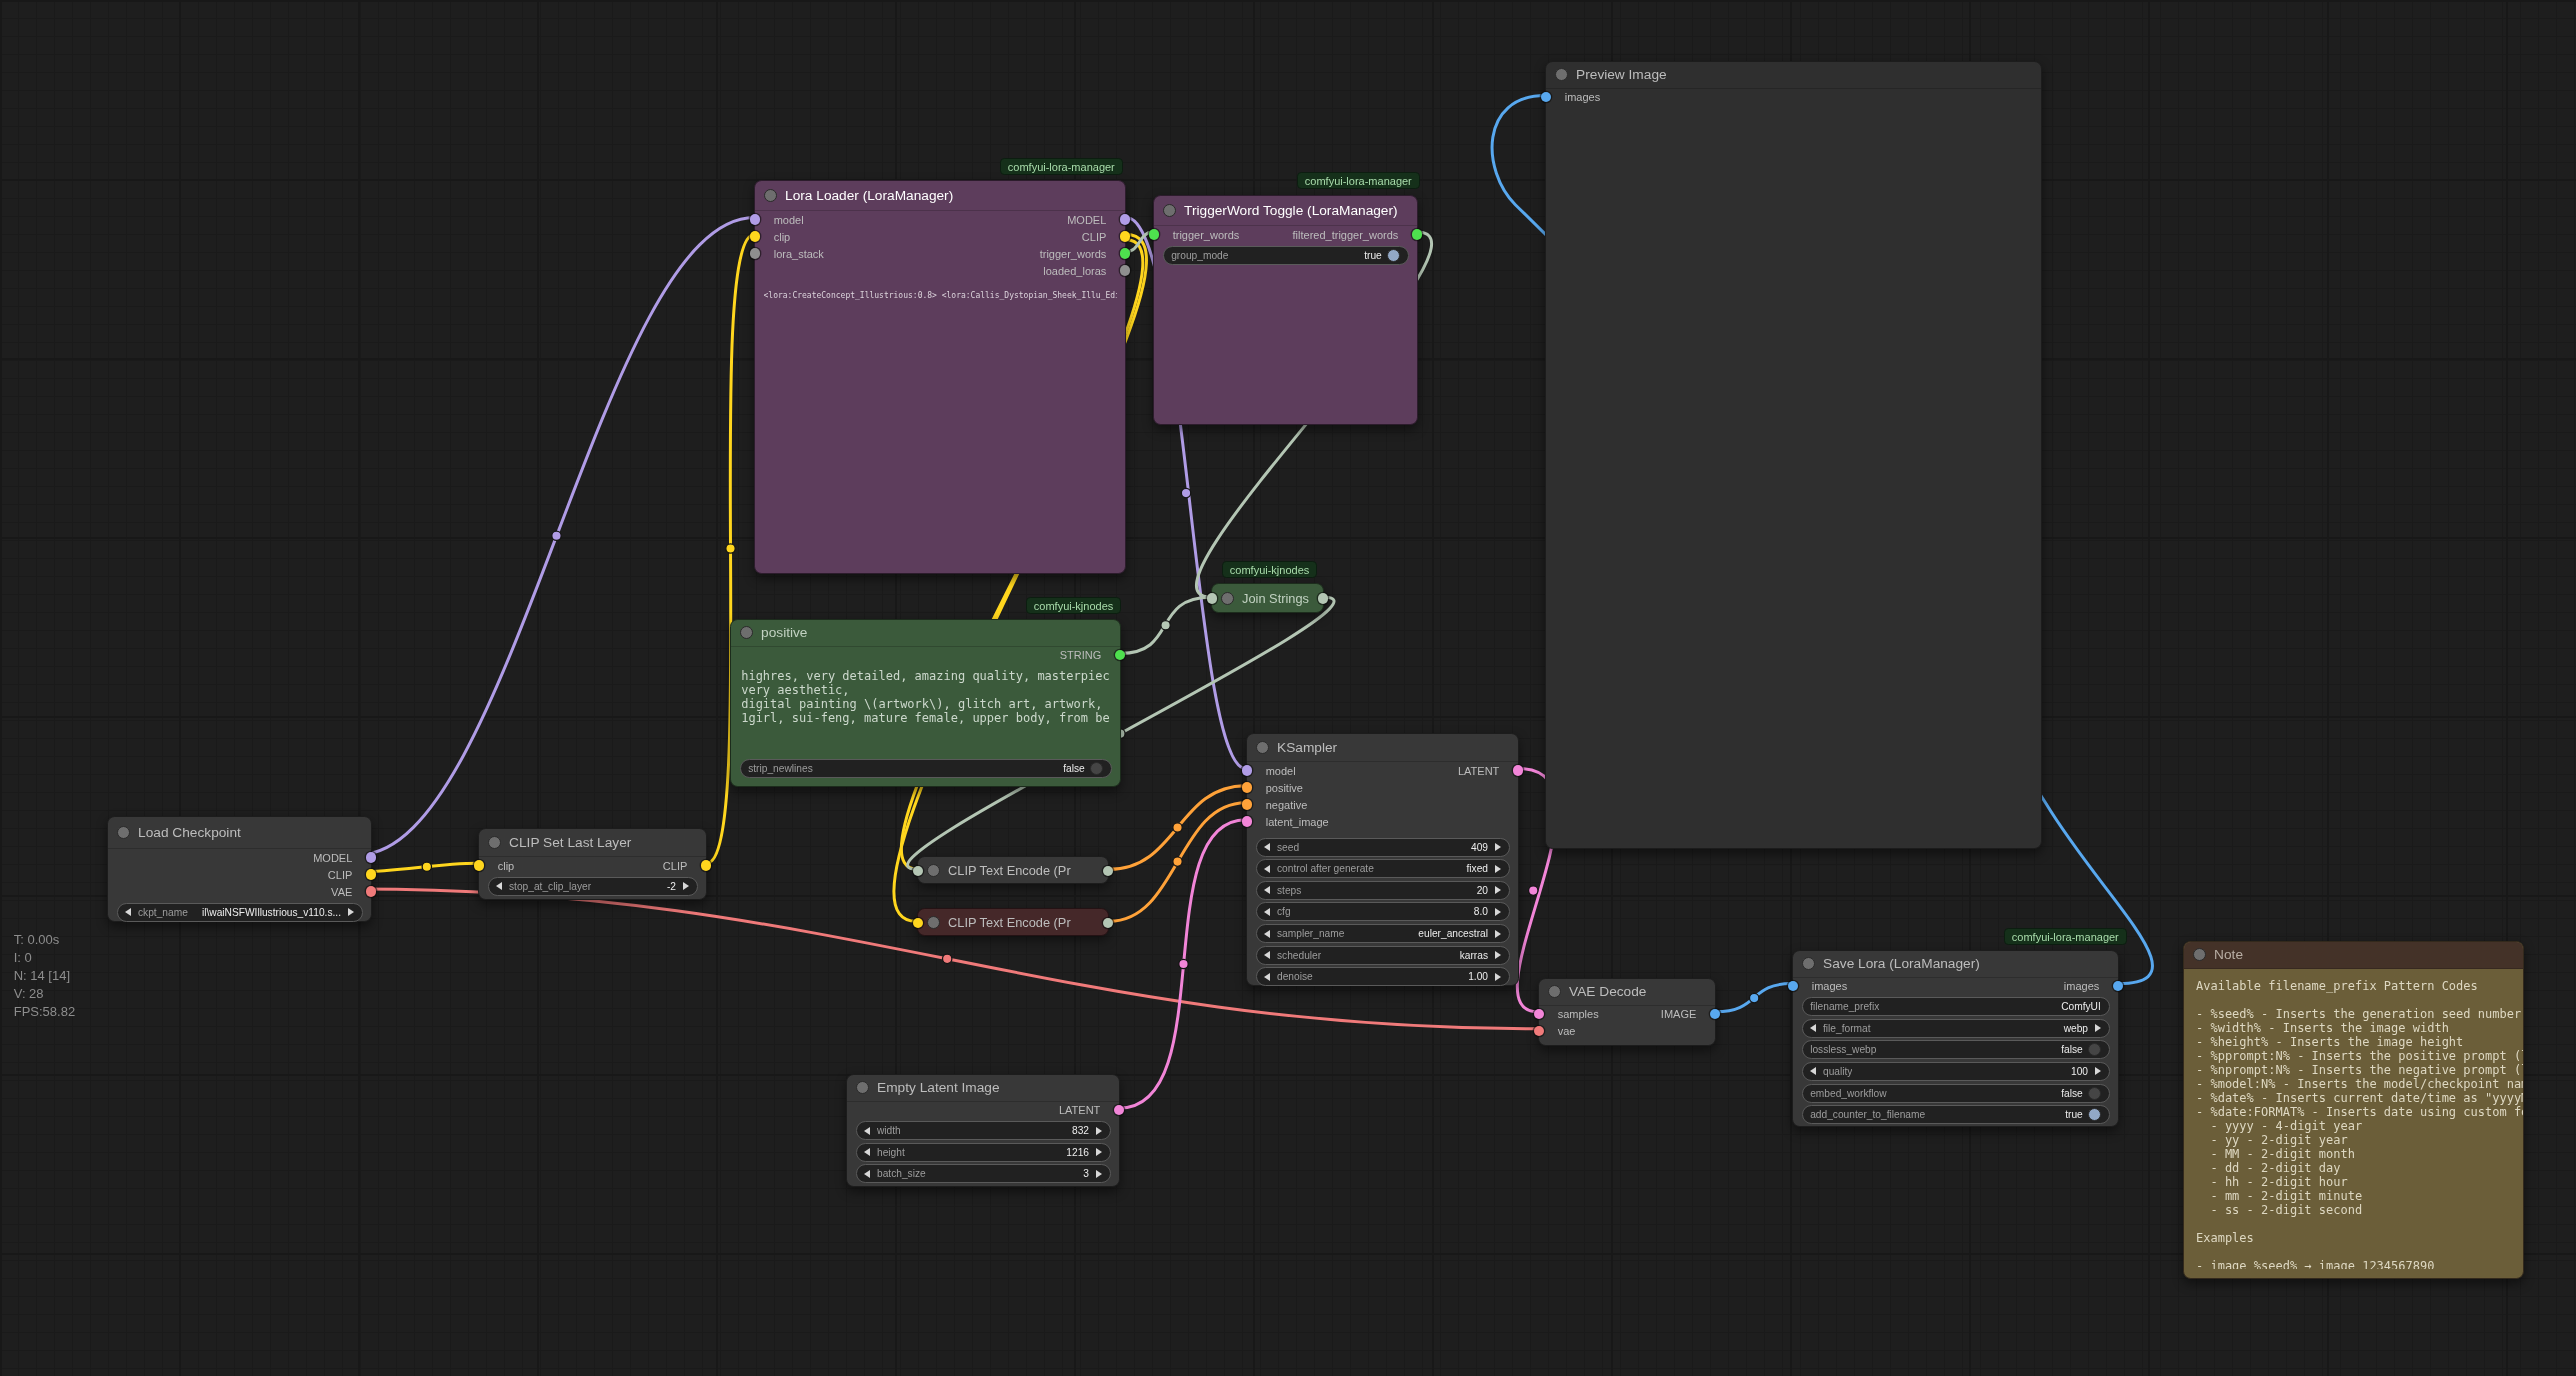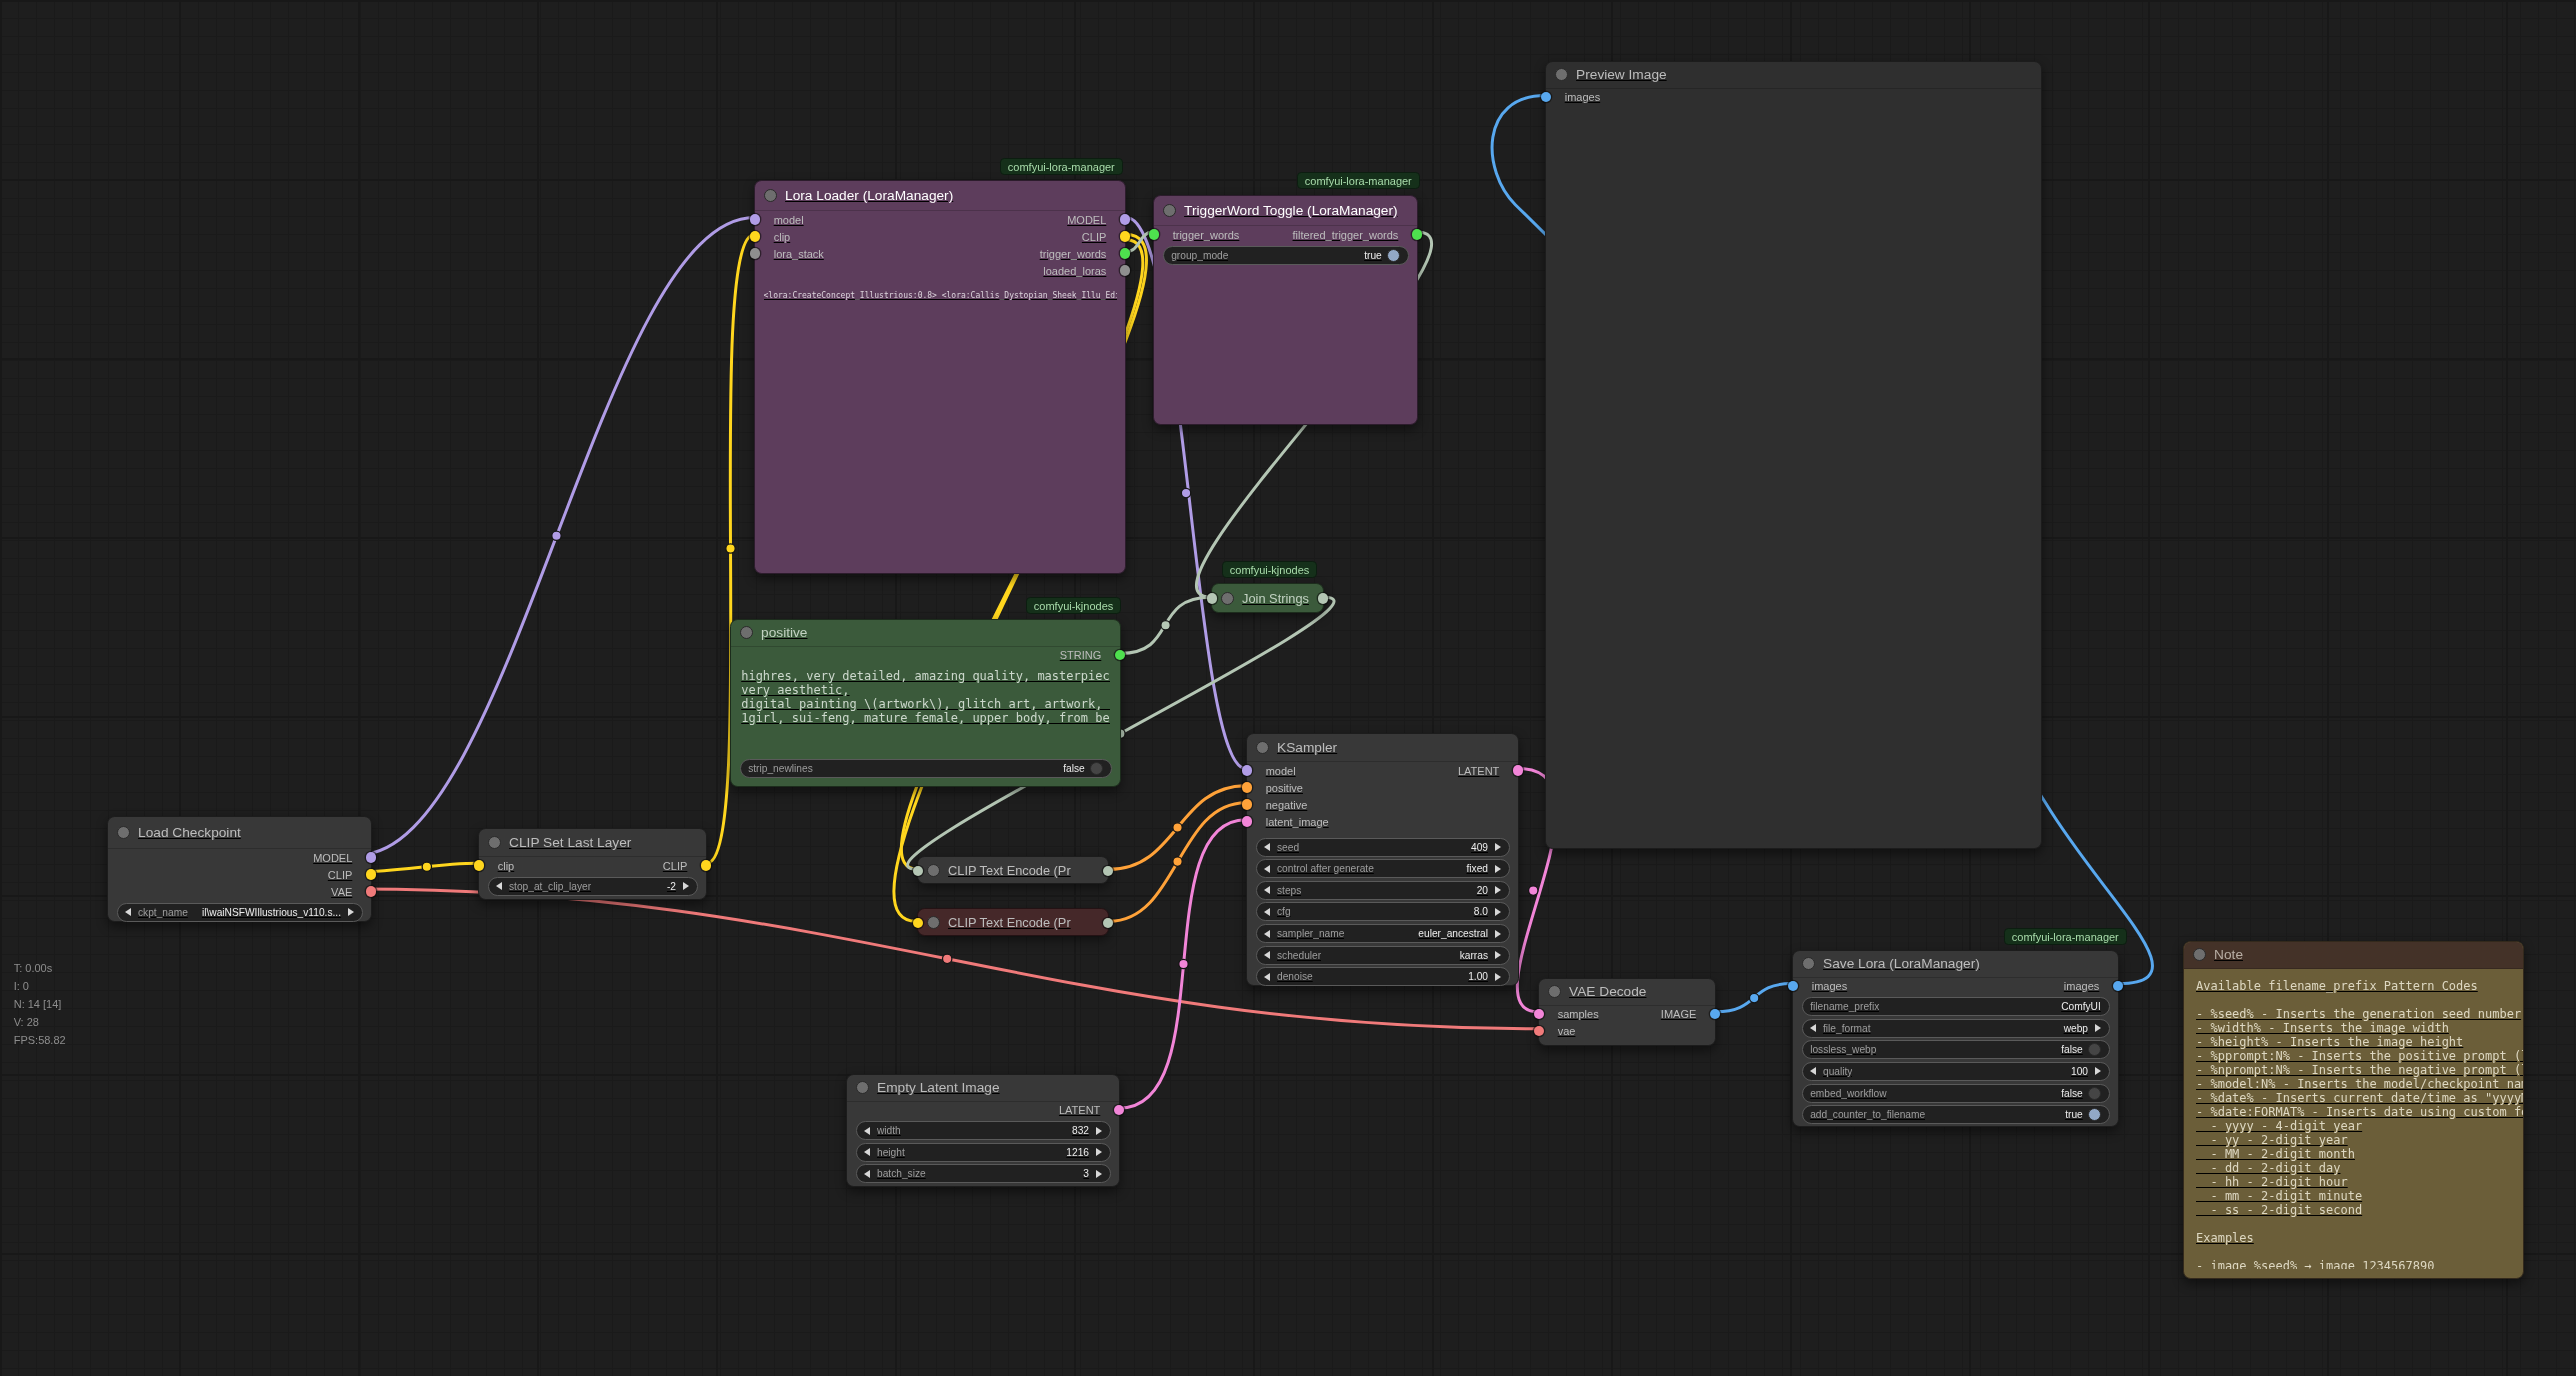--- a/index.html
+++ b/index.html
@@ -16,21 +16,21 @@
   #wires path{fill:none;stroke-width:3.5px;}
   .w-model{stroke:var(--c-model);} .w-clip{stroke:var(--c-clip);} .w-vae{stroke:var(--c-vae);}
   .w-cond{stroke:var(--c-conditioning);} .w-latent{stroke:var(--c-latent);}
   .w-image{stroke:var(--c-image);} .w-string{stroke:var(--c-string);}
   .d-model{fill:var(--c-model);} .d-clip{fill:var(--c-clip);} .d-vae{fill:var(--c-vae);}
   .d-cond{fill:var(--c-conditioning);} .d-latent{fill:var(--c-latent);}
   .d-image{fill:var(--c-image);} .d-string{fill:var(--c-string);}
   #wires circle{stroke:#141414;stroke-width:1.5px;}
 
   .node{position:absolute;z-index:2;background:#383838;border:0.9px solid #1c1c1c;border-radius:7.7px;
-    box-shadow:0 4.3px 10.2px rgba(0,0,0,.45);box-sizing:border-box;text-decoration:underline;}
+    box-shadow:0 4.3px 10.2px rgba(0,0,0,.45);box-sizing:border-box;}
   .nheader{display:flex;align-items:center;padding:0 9.4px;color:#bdbdbd;font-size:13.7px;
     border-bottom:0.9px solid rgba(0,0,0,.18);}
   .cdot{width:11px;height:11px;border-radius:50%;background:#6e6e6e;border:0.9px solid #2a2a2a;
     margin-right:7.7px;flex:0 0 auto;}
   .node.purple{background:#5d3d5c;border-color:#2c1c2c;}
   .node.purple .nheader{color:#ffffff;}
   .node.green{background:#3b5a3b;border-color:#1c2c1c;}
   .node.green .nheader{color:#c2d2c2;}
   .node.maroon{background:#452829;border-color:#241214;}
   .node.notecard{background:#6b5e39;border-color:#33291c;}
@@ -57,21 +57,21 @@
   .arr{width:0;height:0;border-style:solid;flex:0 0 auto;}
   .arr-l{border-width:4.3px 6px 4.3px 0;border-color:transparent #d8d8d8 transparent transparent;margin-right:6.8px;}
   .arr-r{border-width:4.3px 0 4.3px 6px;border-color:transparent transparent transparent #d8d8d8;margin-left:6.8px;}
   .tog{width:11px;height:11px;border-radius:50%;background:#454545;border:0.9px solid #2a2a2a;margin-left:5.1px;flex:0 0 auto;}
   .tog.on{background:var(--c-toggle_on);}
 
   .mono{font-family:"DejaVu Sans Mono",monospace;}
   .ntext{white-space:pre;overflow:hidden;}
   .badge{position:absolute;z-index:3;background:#15301a;color:#a9dcab;border:0.9px solid #0c1d10;
     border-radius:4.3px;font-size:11px;padding:1.7px 6.8px;white-space:nowrap;}
-  #stats{position:absolute;left:13.7px;top:959px;z-index:2;color:#8d8d8d;font-size:11px;line-height:18px;}
+  #stats{position:absolute;left:13.7px;top:931px;z-index:2;color:#8d8d8d;font-size:13px;line-height:18px;}
 </style>
 </head>
 <body>
 
 <div id="canvas">
 
   <svg id="wires" width="2576" height="1376" viewBox="0 0 3019 1613">
     <path class="w-model" d="M420,1002 C600,1002 704,255 884,255"></path>
     <path class="w-clip" d="M420,1022 C470,1022 510,1012 560,1012"></path>
     <path class="w-clip" d="M828,1012 C888,1012 824,275 884,275"></path>

